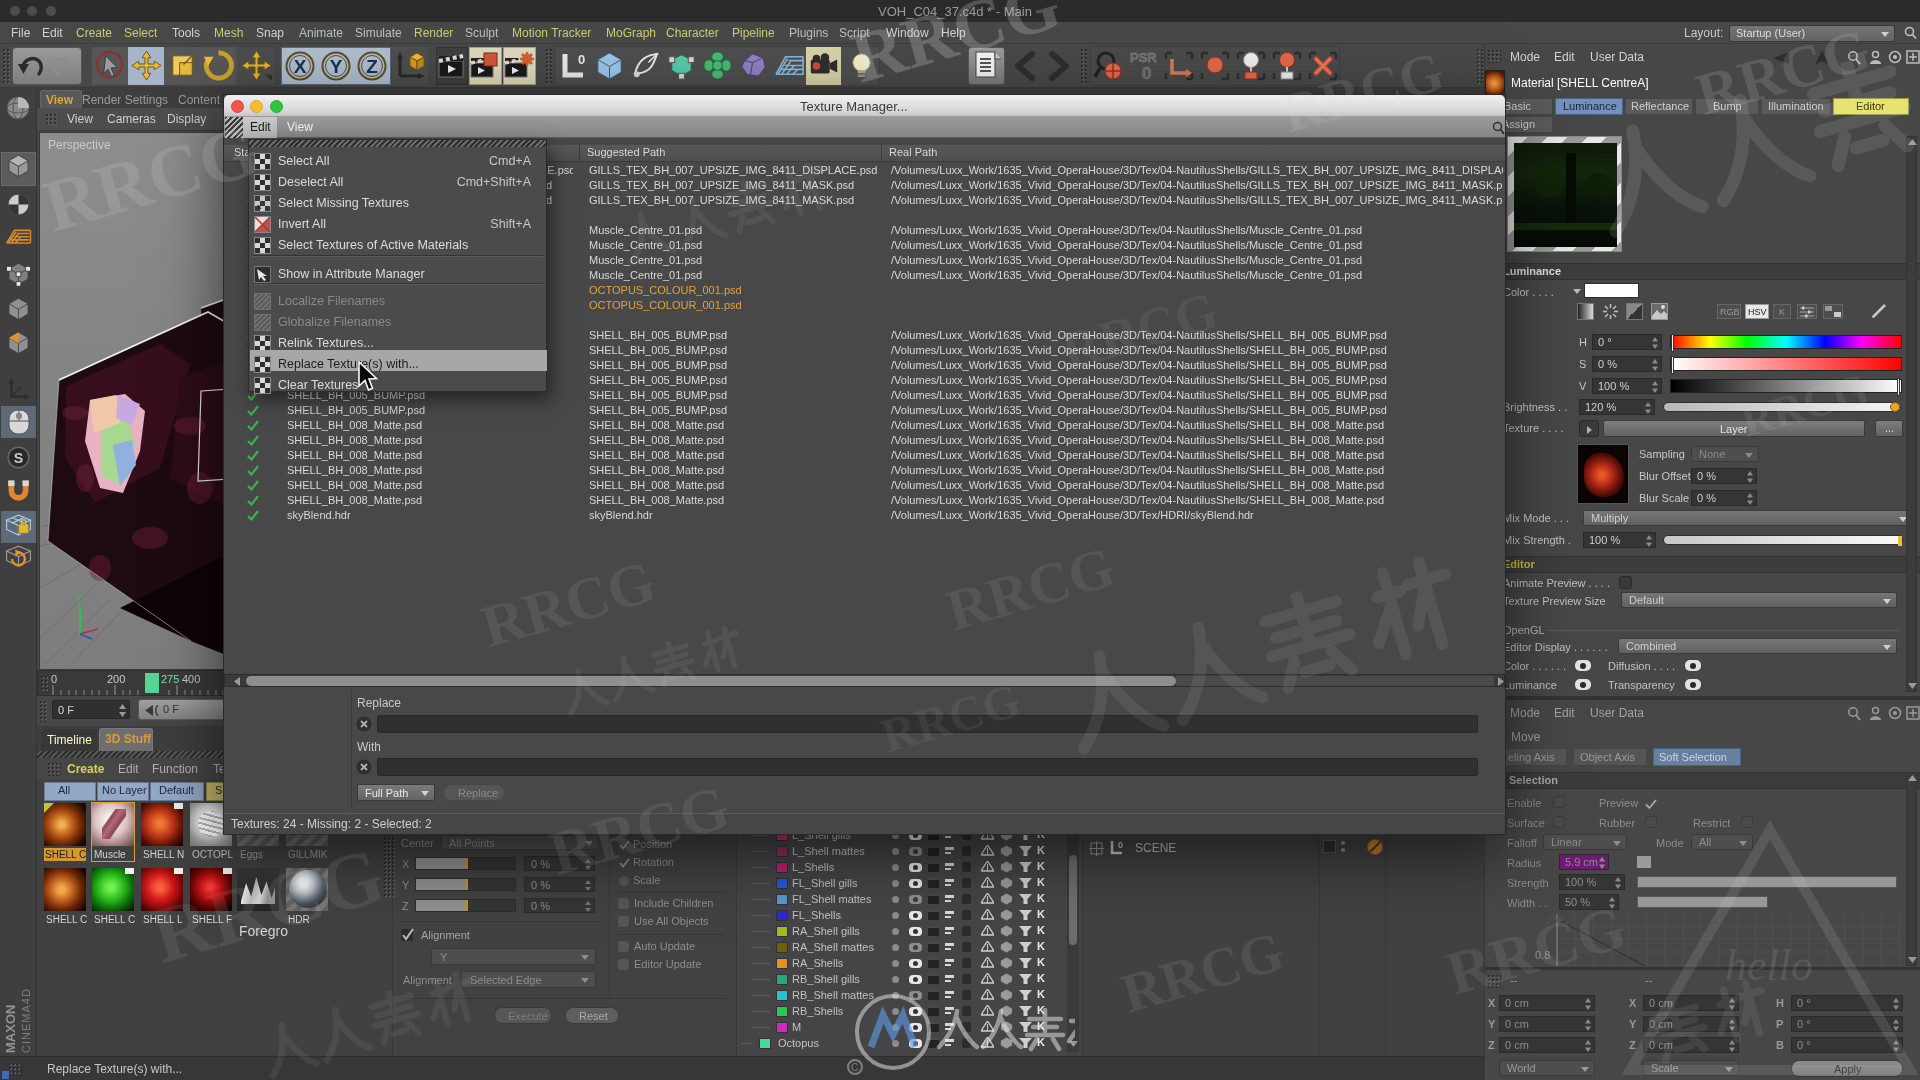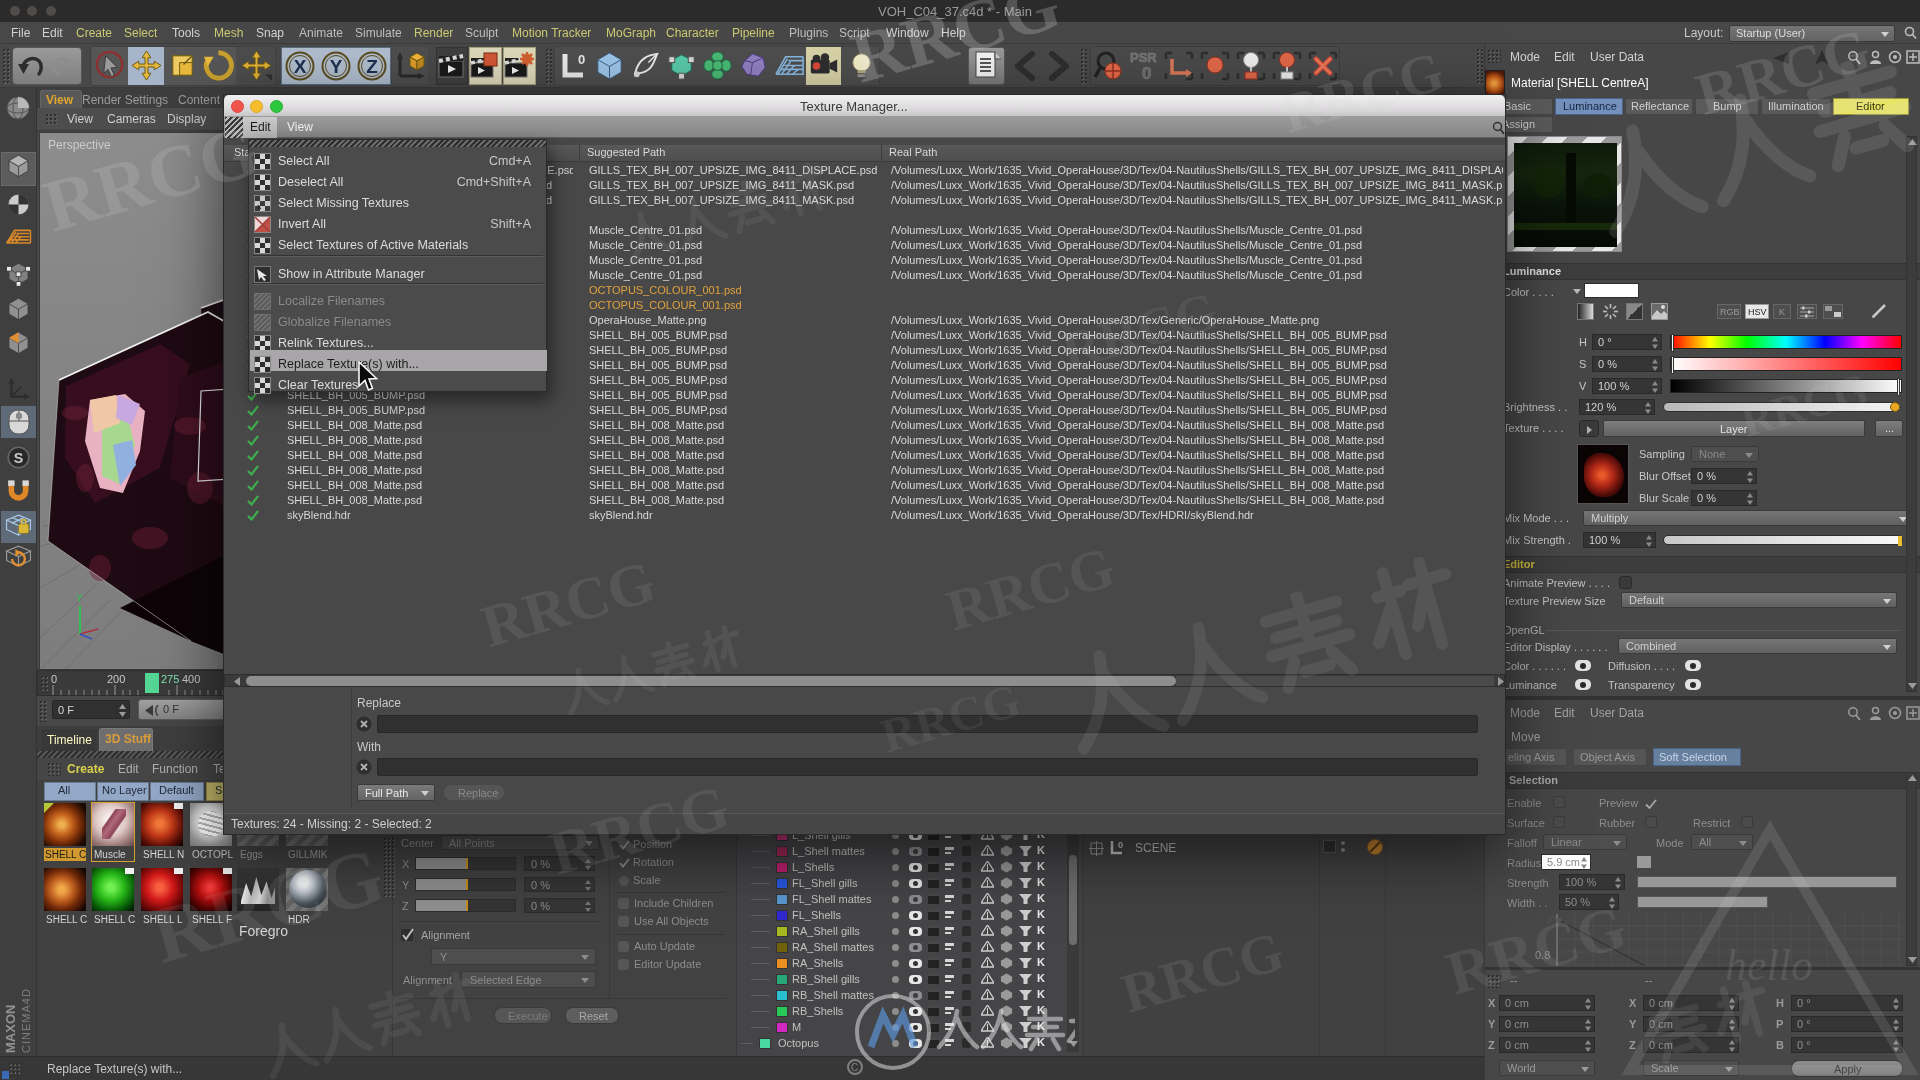--- a/index.html
+++ b/index.html
@@ -1323,21 +1323,21 @@
 <div class="abs" style="left:58px;top:790px;width:84px;height:16px;background:#4e4e4e;border:1px solid #3a3a3a;border-radius:2px;">
       <div class="txt" style="left:7px;top:1px;font-size:11px;color:#8d8d8d;">Linear</div>
       <div class="abs" style="right:5px;top:6px;border-left:4px solid transparent;border-right:4px solid transparent;border-top:5px solid #8d8d8d;"></div>
     </div>
 <div class="txt" style="left:171px;top:793px;color:#8d8d8d;">Mode</div>
 <div class="abs" style="left:206px;top:790px;width:62px;height:16px;background:#4e4e4e;border:1px solid #3a3a3a;border-radius:2px;">
       <div class="txt" style="left:7px;top:1px;font-size:11px;color:#8d8d8d;">All</div>
       <div class="abs" style="right:5px;top:6px;border-left:4px solid transparent;border-right:4px solid transparent;border-top:5px solid #8d8d8d;"></div>
     </div>
 <div class="txt" style="left:22px;top:813px;color:#8d8d8d;">Radius</div>
-<div class="abs" style="left:56px;top:810px;width:50px;height:16px;background:#ffffff;border:1px solid #2a2a2a;">
+<div class="abs" style="left:74px;top:810px;width:50px;height:16px;background:#701a75;border:1px solid #2a2a2a;">
       <div class="txt" style="left:5px;top:1px;font-size:11px;color:#8d8d8d;">5.9 cm</div>
       <svg class="abs" style="right:2px;top:2px;" width="8" height="12" viewBox="0 0 8 12">
         <path d="M4 0 L7 4.5 L1 4.5 Z M4 12 L7 7.5 L1 7.5 Z" fill="#8a8a8a"></path>
       </svg>
     </div>
 <div class="abs" style="left:152px;top:812px;width:14px;height:12px;background:#9a9a9a;"></div>
 <div class="txt" style="left:22px;top:833px;color:#8d8d8d;">Strength</div>
 <div class="abs" style="left:74px;top:830px;width:66px;height:16px;background:#353535;border:1px solid #2a2a2a;">
       <div class="txt" style="left:5px;top:1px;font-size:11px;color:#8d8d8d;">100 %</div>
       <svg class="abs" style="right:2px;top:2px;" width="8" height="12" viewBox="0 0 8 12">
@@ -1569,28 +1569,20 @@
 <div class="abs" style="left:0;top:187px;width:1281px;height:15px;">
 <div class="txt" style="left:63px;top:1px;font-size:11px;color:#e0a23c;max-width:286px;overflow:hidden;">OCTOPUS_COLOUR_001.psd</div>
 <div class="txt" style="left:365px;top:1px;font-size:11px;color:#e0a23c;max-width:288px;overflow:hidden;">OCTOPUS_COLOUR_001.psd</div>
 <div class="txt" style="left:667px;top:1px;font-size:11px;color:#e0a23c;max-width:612px;overflow:hidden;"></div>
 </div>
 <div class="abs" style="left:0;top:202px;width:1281px;height:15px;">
 <div class="txt" style="left:63px;top:1px;font-size:11px;color:#e0a23c;max-width:286px;overflow:hidden;">OCTOPUS_COLOUR_001.psd</div>
 <div class="txt" style="left:365px;top:1px;font-size:11px;color:#e0a23c;max-width:288px;overflow:hidden;">OCTOPUS_COLOUR_001.psd</div>
 <div class="txt" style="left:667px;top:1px;font-size:11px;color:#e0a23c;max-width:612px;overflow:hidden;"></div>
 </div>
-<div class="abs" style="left:0;top:217px;width:1281px;height:15px;">
-        <svg class="abs" style="left:23px;top:2px;" width="12" height="11" viewBox="0 0 12 11">
-          <path d="M1 6 L4.5 9.5 L11 1" fill="none" stroke="#3fae4c" stroke-width="2.2"></path>
-        </svg>
-<div class="txt" style="left:63px;top:1px;font-size:11px;color:#d8d8d8;max-width:286px;overflow:hidden;">OperaHouse_Matte.png</div>
-<div class="txt" style="left:365px;top:1px;font-size:11px;color:#d8d8d8;max-width:288px;overflow:hidden;">OperaHouse_Matte.png</div>
-<div class="txt" style="left:667px;top:1px;font-size:11px;color:#d8d8d8;max-width:612px;overflow:hidden;">/Volumes/Luxx_Work/1635_Vivid_OperaHouse/3D/Tex/Generic/OperaHouse_Matte.png</div>
-</div>
 <div class="abs" style="left:0;top:232px;width:1281px;height:15px;">
         <svg class="abs" style="left:23px;top:2px;" width="12" height="11" viewBox="0 0 12 11">
           <path d="M1 6 L4.5 9.5 L11 1" fill="none" stroke="#3fae4c" stroke-width="2.2"></path>
         </svg>
 <div class="txt" style="left:63px;top:1px;font-size:11px;color:#d8d8d8;max-width:286px;overflow:hidden;">SHELL_BH_005_BUMP.psd</div>
 <div class="txt" style="left:365px;top:1px;font-size:11px;color:#d8d8d8;max-width:288px;overflow:hidden;">SHELL_BH_005_BUMP.psd</div>
 <div class="txt" style="left:667px;top:1px;font-size:11px;color:#d8d8d8;max-width:612px;overflow:hidden;">/Volumes/Luxx_Work/1635_Vivid_OperaHouse/3D/Tex/04-NautilusShells/SHELL_BH_005_BUMP.psd</div>
 </div>
 <div class="abs" style="left:0;top:247px;width:1281px;height:15px;">
         <svg class="abs" style="left:23px;top:2px;" width="12" height="11" viewBox="0 0 12 11">

